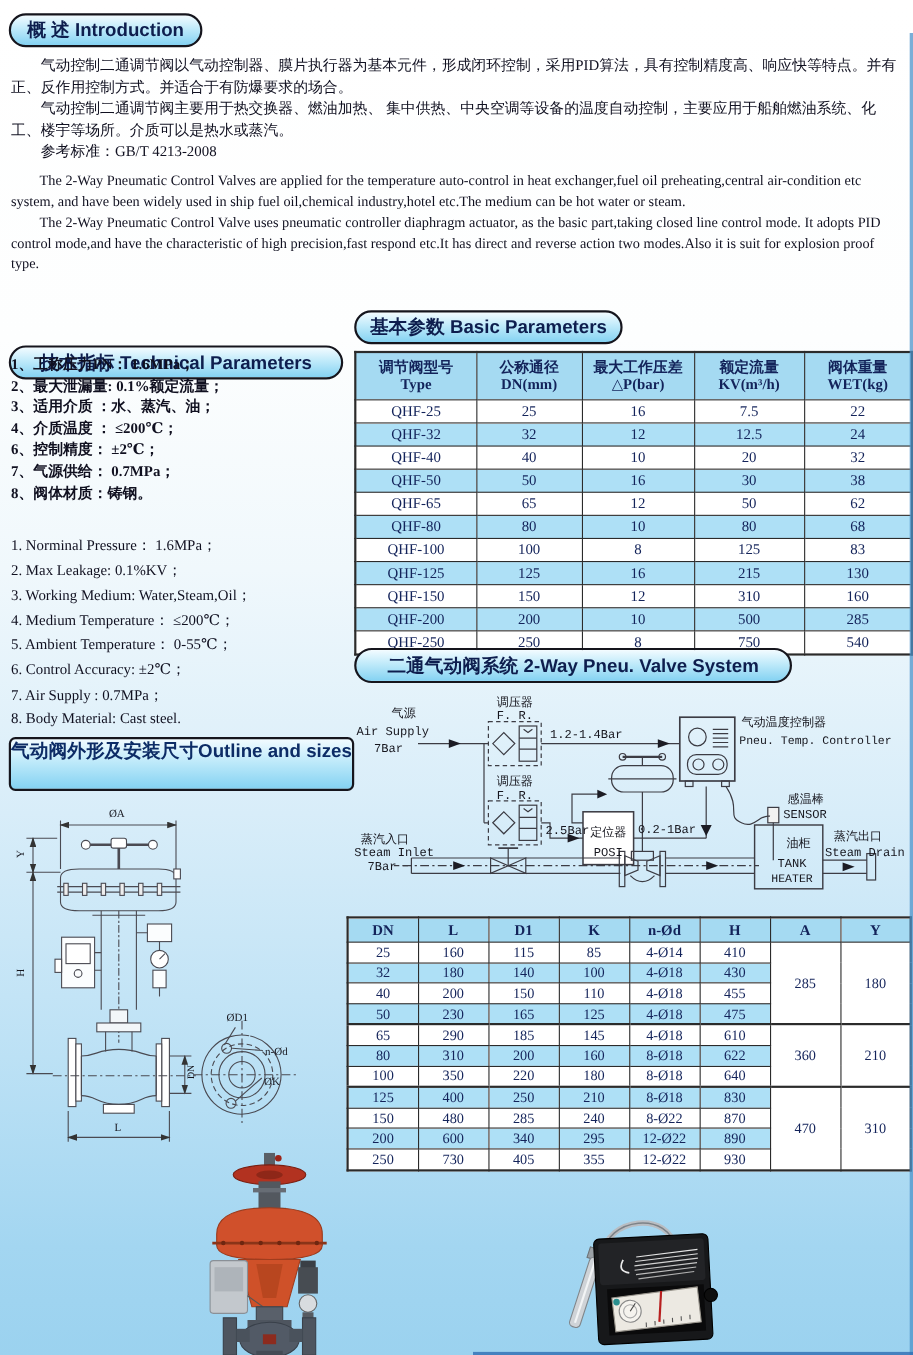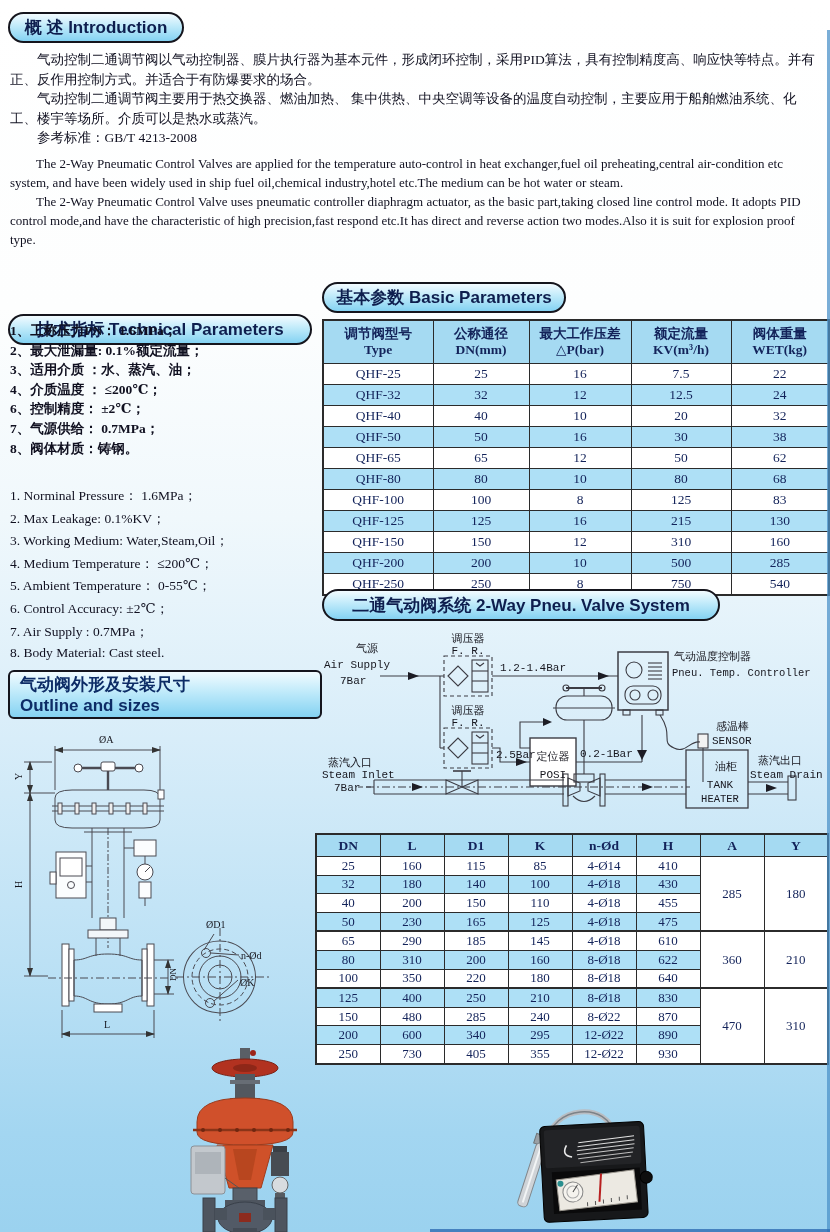--- a/index.html
+++ b/index.html
@@ -7,21 +7,21 @@
     --hdr-bg:#a5daf2; --alt-bg:#aee0f6; --navy:#13235a; --line:#2b2b2b;
   }
   html,body{margin:0;padding:0;}
   .page{position:relative;width:830px;height:1232px;overflow:hidden;
     font-family:"Liberation Serif","DejaVu Serif",serif;color:#101020;
     background:linear-gradient(180deg,#ffffff 0%,#fdfefe 25%,#f0f8fc 42%,#d8edf9 60%,#bce1f5 78%,#a3d6f1 92%,#9bd2ef 100%);}
   .badge{position:absolute;box-sizing:border-box;border:2px solid #15151d;border-radius:16px;
     background:linear-gradient(180deg,var(--badge-top) 0%,var(--badge-mid) 45%,var(--badge-bot) 100%);
     color:#0e1e4e;font-family:"Liberation Sans","DejaVu Sans",sans-serif;font-weight:bold;
     display:flex;align-items:center;padding:0 12px;font-size:17px;white-space:nowrap;justify-content:center;}
-  .badge.two-line{flex-direction:column;align-items:flex-start;justify-content:center;
+  .badge.two-line{flex-direction:row;align-items:flex-start;justify-content:center;
     line-height:21px;border-radius:6px;font-size:17px;color:#0d2c66;}
   .intro-text{position:absolute;left:10px;top:50px;width:812px;}
   .intro-text p{margin:0;text-indent:2em;font-size:13.5px;line-height:19.5px;}
   .intro-text p.en{font-size:13px;line-height:19px;}
   .plist{position:absolute;width:305px;}
   .plist .cn-item{font-size:13.5px;height:19.6px;font-weight:bold;}
   .plist .en-item{font-size:13.5px;height:22.6px;}
   table.tbl{position:absolute;border-collapse:collapse;table-layout:fixed;
     font-family:"Liberation Serif","DejaVu Serif",serif;color:var(--navy);
     border:2px solid var(--line);background:#fff;}

